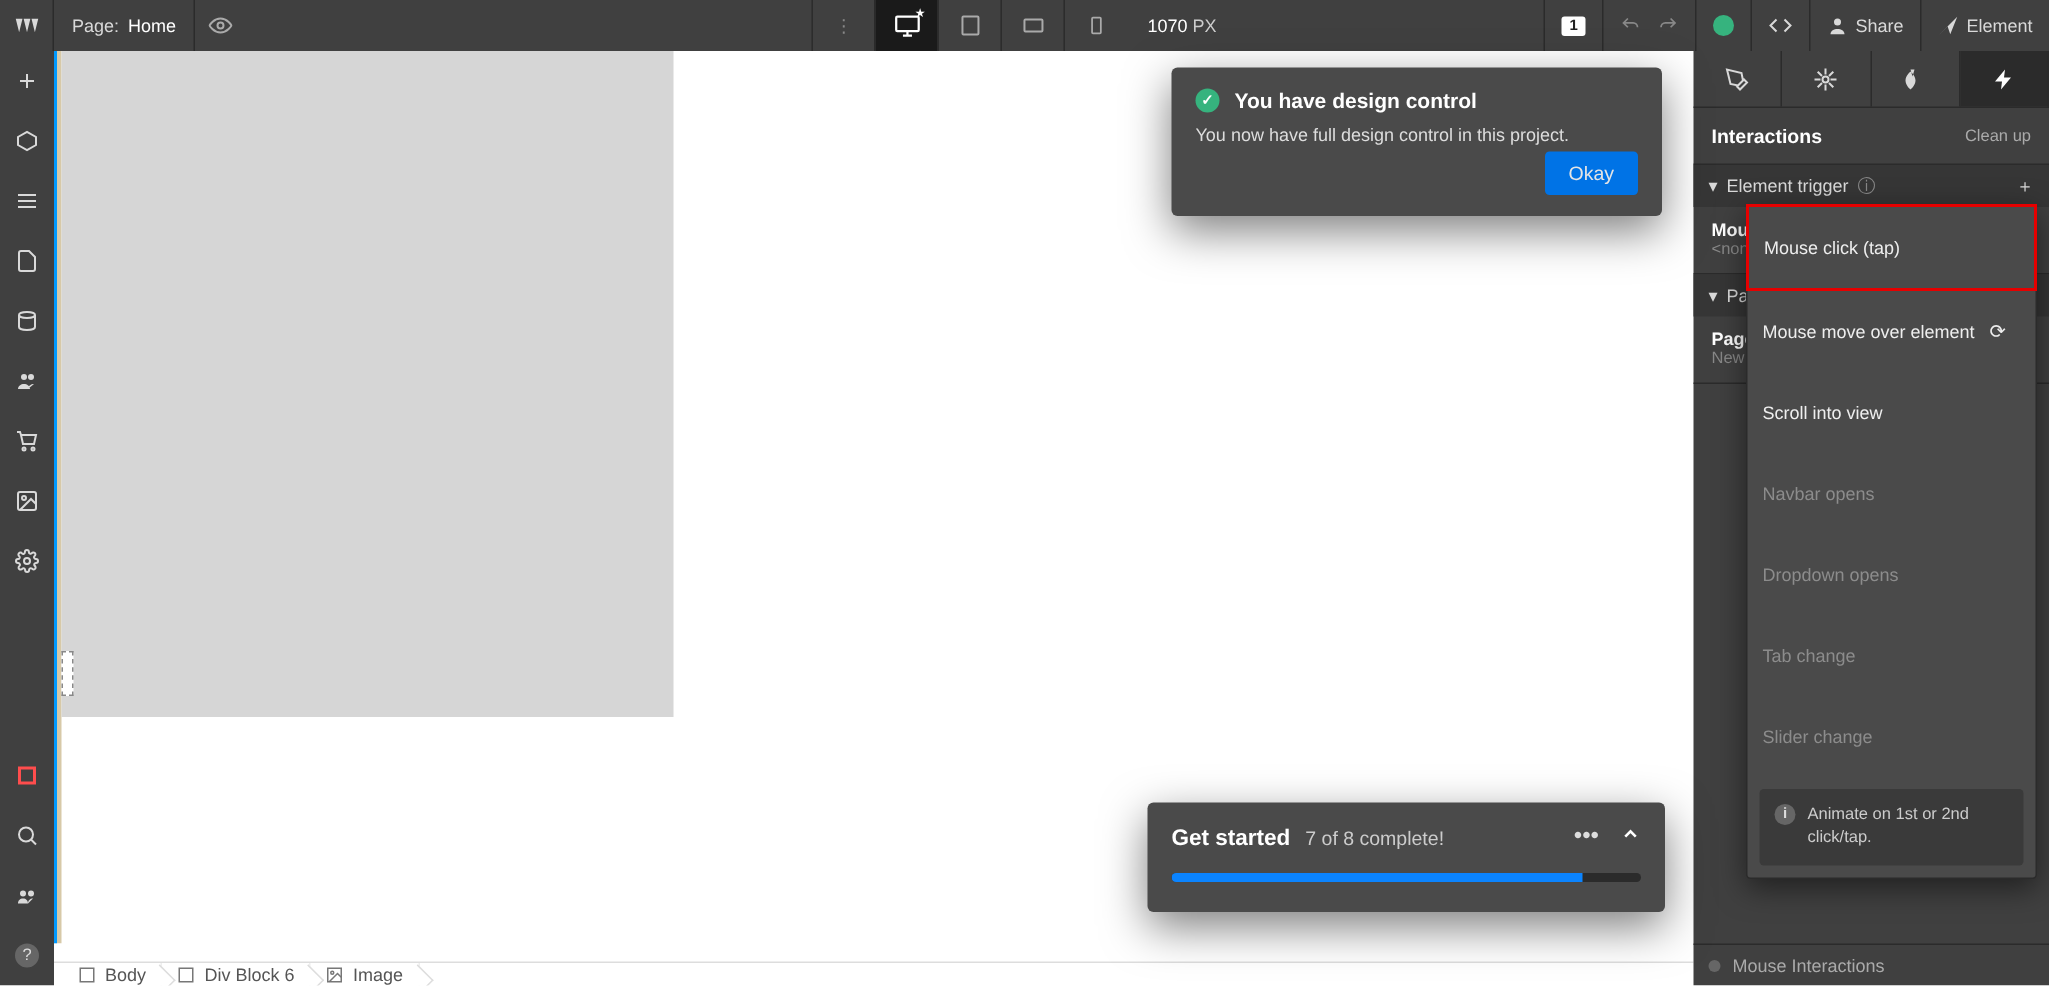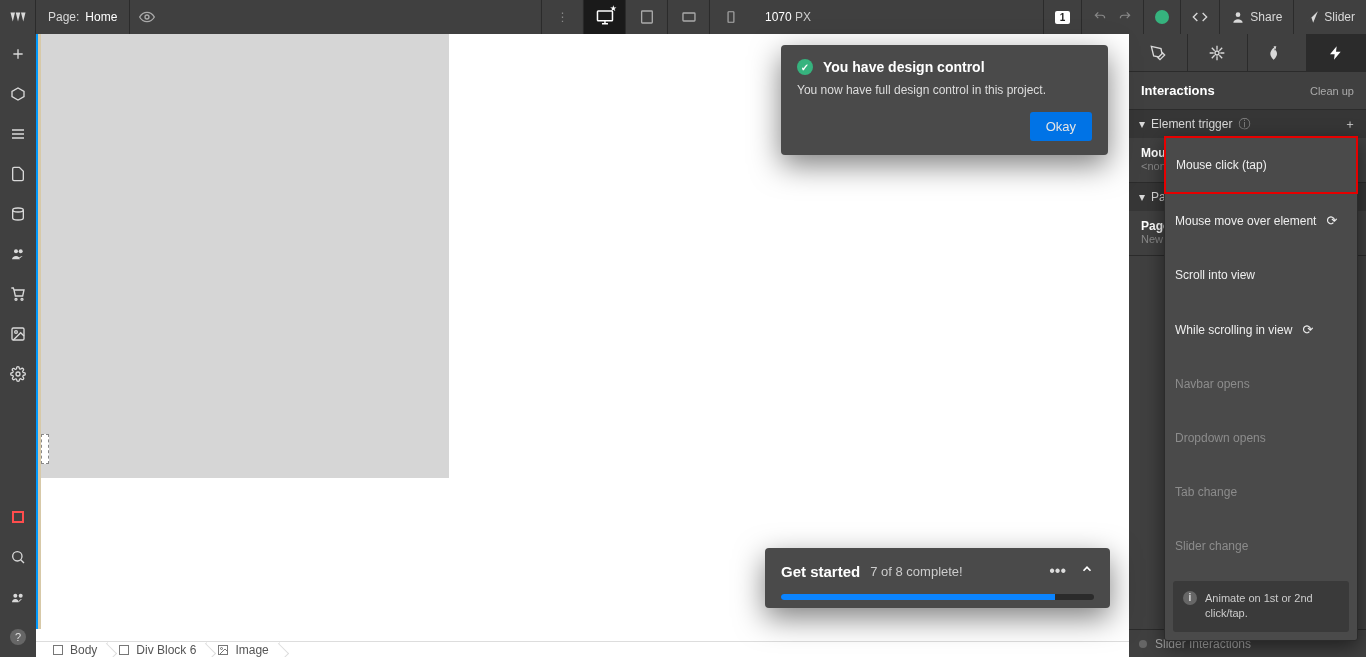--- a/index.html
+++ b/index.html
@@ -59,26 +59,26 @@
 .dd-item { padding: 20px 10px; display: flex; align-items: center; gap: 6px; }
 .dd-item.highlight { border: 2px solid #e60000; margin: -1px; }
 .dd-item.disabled { color: #8c8c8c; }
 .dd-info { margin: 8px; padding: 10px; background: #3a3a3a; border-radius: 3px; font-size: 11px; color: #ccc; display: flex; gap: 8px; line-height: 1.4; }
 .dd-info .i-icon { width: 14px; height: 14px; border-radius: 50%; background: #666; display: flex; align-items: center; justify-content: center; font-size: 10px; flex-shrink: 0; color:#ddd; font-weight:bold; }
 
 
 .toast { position: absolute; top: 45px; right: 258px; width: 327px; background: #4a4a4a; border-radius: 4px; box-shadow: 0 10px 30px rgba(0,0,0,.5); padding: 14px 16px; color: #e8e8e8; z-index: 15; }
 .toast-title { display: flex; align-items: center; gap: 10px; font-size: 14px; font-weight: 600; color: #fff; margin-bottom: 8px; }
 .toast-title .ok-ic { width: 16px; height: 16px; border-radius: 50%; background: #36b37e; display:flex; align-items:center; justify-content:center; color:#fff; font-size:10px; }
-.toast-text { font-size: 12px; color: #ddd; margin-bottom: 15px; }
+.toast-text { font-size: 12px; color: #ddd; margin-bottom: 4px; }
 .toast-btn { float: right; background: #0073e6; color: #e5e5e5; border: none; padding: 7px 16px; border-radius: 3px; font-size: 13px; }
 .toast::after { content:""; display:block; clear:both; }
 
 
-.gs-bar { position: absolute; bottom: 49px; right: 256px; width: 345px; background: #4a4a4a; border-radius: 4px; box-shadow: 0 10px 30px rgba(0,0,0,.5); padding: 14px 16px 8px; z-index: 15; }
+.gs-bar { position: absolute; bottom: 49px; right: 256px; width: 345px; background: #4a4a4a; border-radius: 4px; box-shadow: 0 10px 30px rgba(0,0,0,.5); padding: 14px 16px 20px; z-index: 15; }
 .gs-top { display: flex; align-items: center; color: #fff; }
 .gs-title { font-size: 15px; font-weight: 600; }
 .gs-prog { font-size: 13px; color: #ccc; margin-left: 10px; }
 .gs-actions { margin-left: auto; display: flex; gap: 14px; color: #ddd; }
 .gs-track { margin-top: 14px; height: 6px; background: #2b2b2b; border-radius: 3px; overflow: hidden; }
 .gs-fill { height: 100%; width: 87.5%; background: #0b84ff; }
 .help-q { width:16px; height:16px; border-radius:50%; background:#666; color:#ddd; display:flex; align-items:center; justify-content:center; font-size:11px; }
 .refresh-ic::before { content:"⟳"; font-size:13px; }
 </style>
 </head>
@@ -155,21 +155,21 @@
       <svg viewBox="0 0 24 24" width="14" height="14" fill="#d9d9d9">
           <circle cx="12" cy="8" r="4"></circle>
           <path d="M4 22c0-4 4-6 8-6s8 2 8 6"></path>
         </svg>
       <span>Share</span>
     </div>
     <div class="r-btn">
       <svg viewBox="0 0 24 24" width="14" height="14" fill="#d9d9d9">
           <path d="M2 22 L22 2 L14 22 L11 13 Z"></path>
         </svg>
-      <span>Slider</span>
+      <span>Element</span>
     </div>
   </div>
 </div>
 
 <div class="leftbar">
   <div class="lb-btn">
       <svg viewBox="0 0 24 24" fill="none" stroke="#d9d9d9" stroke-width="2">
         <path d="M12 5v14M5 12h14"></path>
       </svg>
     </div>
@@ -317,30 +317,29 @@
       <span>▾</span>
         <span>Pa</span>
     </div>
     <div class="rp-row two">
       <div class="strong">Page</div>
       <div style="color:#888">New</div>
     </div>
   </div>
   <div class="legacy">
     <span class="dot"></span>
-      <span>Slider Interactions</span>
+      <span>Mouse Interactions</span>
   </div>
 </div>
 
 <div class="dropdown">
   <div id="dd-list">
       <div class="dd-item highlight">Mouse click (tap)</div>
       <div class="dd-item">Mouse move over element<span class="refresh-ic" style="margin-left: 4px;"></span></div>
       <div class="dd-item">Scroll into view</div>
-      <div class="dd-item">While scrolling in view<span class="refresh-ic" style="margin-left: 4px;"></span></div>
       <div class="dd-item disabled">Navbar opens</div>
       <div class="dd-item disabled">Dropdown opens</div>
       <div class="dd-item disabled">Tab change</div>
       <div class="dd-item disabled">Slider change</div>
     </div>
   <div class="dd-info">
     <div class="i-icon">i</div>
     <div>Animate on 1st or 2nd click/tap.</div>
   </div>
 </div>

